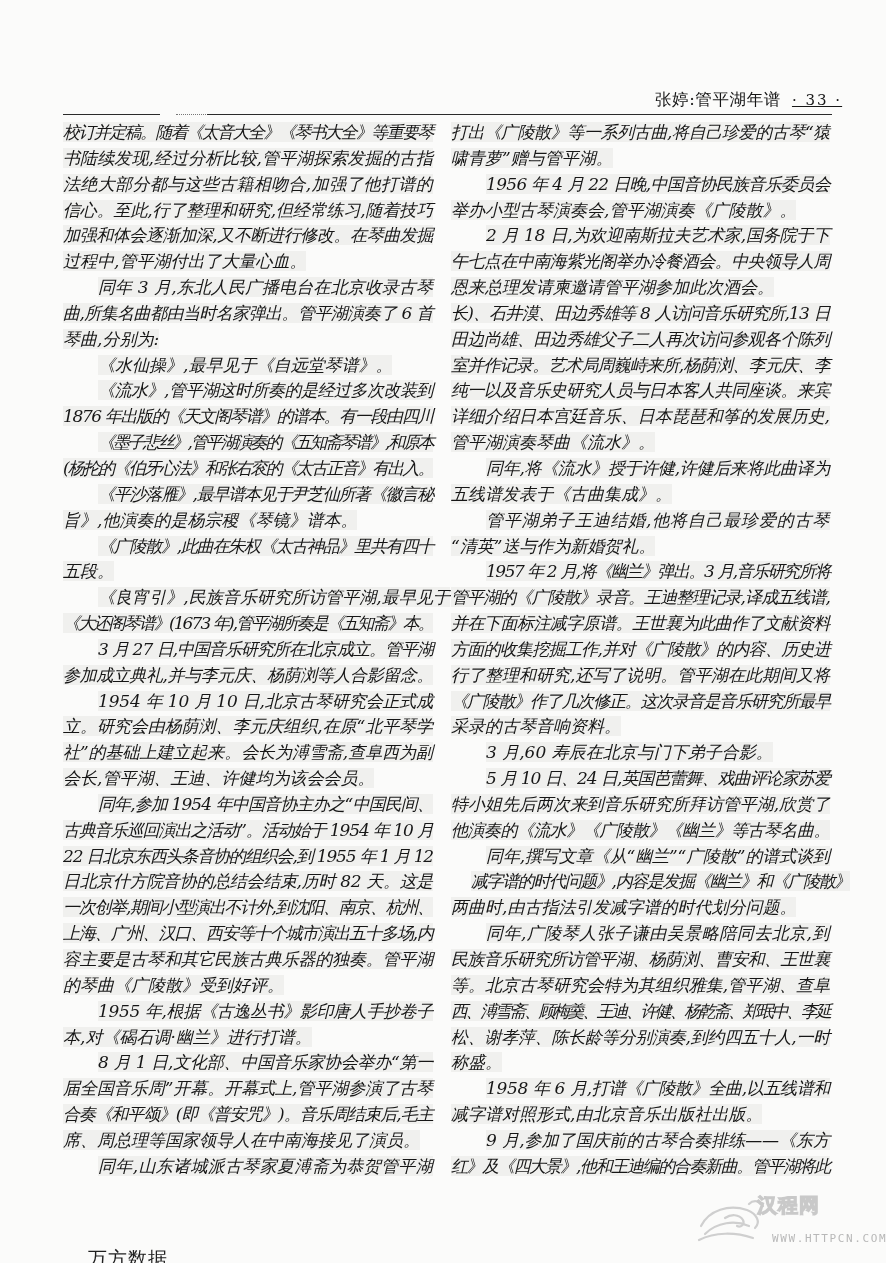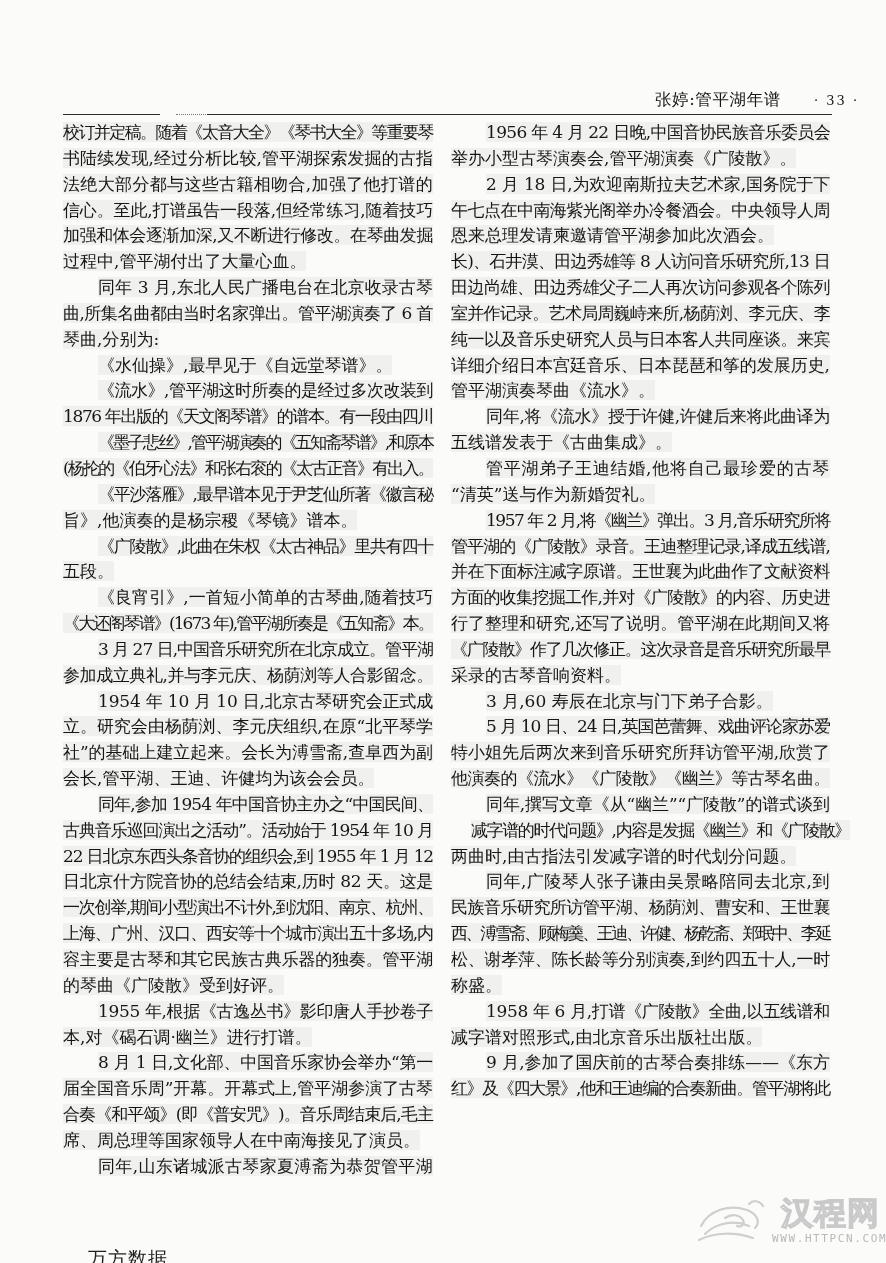--- a/index.html
+++ b/index.html
@@ -4,45 +4,45 @@
 <style>
   html, body { margin: 0; padding: 0; }
   body {
     width: 886px; height: 1263px; position: relative; overflow: hidden;
     background: #fbfbfa;
     font-family: "DejaVu Serif", "Liberation Serif", serif;
     color: #161616;
   }
   .running-header { position: absolute; top: 89px; left: 655px; height: 22px; white-space: nowrap; }
   .header-title { font-size: 16.5px; letter-spacing: 0.6px; }
-  .page-num { font-size: 13px; margin-left: 28px; letter-spacing: 2px; }
+  .page-num { font-size: 15px; margin-left: 6px; letter-spacing: 2px; text-decoration: underline; }
   .rule { position: absolute; top: 114px; height: 1px; background: #2b2b2b; }
   .rule.dotted { background: none; border-top: 1px dotted #777; height: 0; }
-  .col { position: absolute; top: 120px; }
+  .col { position: absolute; top: 120px; font-style: italic; }
   .col.left { left: 63px; width: 370px; }
   .col.right { left: 451px; width: 379px; }
   .para { margin: 0; }
   .line {
     height: 25.85px; line-height: 25.85px; font-size: 17px;
     white-space: nowrap; overflow: visible;
   }
   .line.indent { padding-left: 35px; }
   .line span { background: #f0f0ee; }
   .scan-mark {
     position: absolute; left: 75px; top: 470px; width: 3px; height: 6px;
     background: #555; border-radius: 0 0 2px 2px; transform: rotate(20deg);
   }
   .footer-source {
     position: absolute; left: 88px; top: 1246px; font-size: 19px;
     letter-spacing: 1px; color: #202020; white-space: nowrap;
   }
   .watermark { position: absolute; left: 695px; top: 1192px; width: 185px; height: 60px; }
   .wm-logo { position: absolute; left: 0; top: 4px; }
   .wm-name {
-    position: absolute; left: 86px; top: 0; font-size: 32px; font-weight: bold;
+    position: absolute; left: 62px; top: 0; font-size: 20px; font-weight: bold;
     color: rgba(255,255,255,0.2); -webkit-text-stroke: 1.2px #c9c9c9;
     letter-spacing: 1px; white-space: nowrap;
   }
   .wm-url {
     position: absolute; left: 77px; top: 40px; font-size: 11px; color: #b8b8b8;
     letter-spacing: 1.6px; font-family: "DejaVu Sans Mono", "Liberation Mono", monospace;
     white-space: nowrap;
   }
 </style>
 </head>
@@ -57,21 +57,21 @@
 <div class="rule dotted" style="left:176px;width:30px;"></div>
 <div class="rule" style="left:207px;width:625px;"></div>
 
 <div class="scan-mark"></div>
 
 <div class="col left">
     <div class="para">
       <div class="line"><span style="letter-spacing: -1.58333px;">校订并定稿。随着《太音大全》《琴书大全》等重要琴</span></div>
       <div class="line"><span style="letter-spacing: 0.0951087px;">书陆续发现,经过分析比较,管平湖探索发掘的古指</span></div>
       <div class="line"><span style="letter-spacing: 0.34517px;">法绝大部分都与这些古籍相吻合,加强了他打谱的</span></div>
-      <div class="line"><span style="letter-spacing: -0.134115px;">信心。至此,打谱虽告一段落,但经常练习,随着技巧</span></div>
+      <div class="line"><span style="letter-spacing: -0.134115px;">信心。至此,行了整理和研究,但经常练习,随着技巧</span></div>
       <div class="line"><span style="letter-spacing: -0.408967px;">加强和体会逐渐加深,又不断进行修改。在琴曲发掘</span></div>
       <div class="line last"><span>过程中,管平湖付出了大量心血。</span></div>
     </div>
     <div class="para">
       <div class="line indent"><span style="letter-spacing: 0.0894886px;">同年 3 月,东北人民广播电台在北京收录古琴</span></div>
       <div class="line"><span style="letter-spacing: -0.56125px;">曲,所集名曲都由当时名家弹出。管平湖演奏了 6 首</span></div>
       <div class="line last"><span>琴曲,分别为:</span></div>
     </div>
     <div class="para">
       <div class="line indent last"><span>《水仙操》,最早见于《自远堂琴谱》。</span></div>
@@ -86,21 +86,21 @@
     </div>
     <div class="para">
       <div class="line indent"><span style="letter-spacing: -1.24574px;">《平沙落雁》,最早谱本见于尹芝仙所著《徽言秘</span></div>
       <div class="line last"><span>旨》,他演奏的是杨宗稷《琴镜》谱本。</span></div>
     </div>
     <div class="para">
       <div class="line indent"><span style="letter-spacing: -1.24574px;">《广陵散》,此曲在朱权《太古神品》里共有四十</span></div>
       <div class="line last"><span>五段。</span></div>
     </div>
     <div class="para">
-      <div class="line indent"><span style="letter-spacing: 0.0565476px;">《良宵引》,一首短小简单的古琴曲,随着技巧</span></div>
+      <div class="line indent"><span style="letter-spacing: 0.0565476px;">《良宵引》,民族音乐研究所访管平湖,最早见于</span></div>
       <div class="line last"><span style="letter-spacing: -1.87392px;">《大还阁琴谱》(1673 年),管平湖所奏是《五知斋》本。</span></div>
     </div>
     <div class="para">
       <div class="line indent"><span style="letter-spacing: -1.00313px;">3 月 27 日,中国音乐研究所在北京成立。管平湖</span></div>
       <div class="line last"><span style="letter-spacing: -0.408967px;">参加成立典礼,并与李元庆、杨荫浏等人合影留念。</span></div>
     </div>
     <div class="para">
       <div class="line indent"><span style="letter-spacing: -0.183449px;">1954 年 10 月 10 日,北京古琴研究会正式成</span></div>
       <div class="line"><span style="letter-spacing: -0.0482337px;">立。研究会由杨荫浏、李元庆组织,在原“北平琴学</span></div>
       <div class="line"><span style="letter-spacing: -0.0482337px;">社”的基础上建立起来。会长为溥雪斋,查阜西为副</span></div>
@@ -125,20 +125,24 @@
       <div class="line"><span style="letter-spacing: -0.0482337px;">届全国音乐周”开幕。开幕式上,管平湖参演了古琴</span></div>
       <div class="line"><span style="letter-spacing: -0.906875px;">合奏《和平颂》(即《普安咒》)。音乐周结束后,毛主</span></div>
       <div class="line last"><span>席、周总理等国家领导人在中南海接见了演员。</span></div>
     </div>
     <div class="para">
       <div class="line indent"><span style="letter-spacing: 0.329688px;">同年,山东诸城派古琴家夏溥斋为恭贺管平湖</span></div>
     </div>
   </div>
 <div class="col right">
     <div class="para">
+      <div class="line"><span style="letter-spacing: -0.379557px;">打出《广陵散》等一系列古曲,将自己珍爱的古琴“猿</span></div>
+      <div class="line last"><span>啸青萝”赠与管平湖。</span></div>
+    </div>
+    <div class="para">
       <div class="line indent"><span style="letter-spacing: -0.683594px;">1956 年 4 月 22 日晚,中国音协民族音乐委员会</span></div>
       <div class="line last"><span>举办小型古琴演奏会,管平湖演奏《广陵散》。</span></div>
     </div>
     <div class="para">
       <div class="line indent"><span style="letter-spacing: -0.17875px;">2 月 18 日,为欢迎南斯拉夫艺术家,国务院于下</span></div>
       <div class="line"><span style="letter-spacing: -0.521739px;">午七点在中南海紫光阁举办冷餐酒会。中央领导人周</span></div>
       <div class="line last"><span>恩来总理发请柬邀请管平湖参加此次酒会。</span></div>
     </div>
     <div class="para">
       <div class="line"><span style="letter-spacing: -0.775112px;">长)、石井漠、田边秀雄等 8 人访问音乐研究所,13 日</span></div>
@@ -174,20 +178,21 @@
       <div class="line last"><span style="letter-spacing: -0.521739px;">他演奏的《流水》《广陵散》《幽兰》等古琴名曲。</span></div>
     </div>
     <div class="para">
       <div class="line indent"><span style="letter-spacing: -0.0944293px;">同年,撰写文章《从“幽兰”“广陵散”的谱式谈到</span></div>
       <div class="line"><span style="letter-spacing: -1.37625px; margin-left: 20px;">减字谱的时代问题》,内容是发掘《幽兰》和《广陵散》</span></div>
       <div class="line last"><span>两曲时,由古指法引发减字谱的时代划分问题。</span></div>
     </div>
     <div class="para">
       <div class="line indent"><span style="letter-spacing: 0.485119px;">同年,广陵琴人张子谦由吴景略陪同去北京,到</span></div>
       <div class="line"><span style="letter-spacing: -0.521739px;">民族音乐研究所访管平湖、杨荫浏、曹安和、王世襄</span></div>
+      <div class="line"><span style="letter-spacing: -0.017663px;">等。北京古琴研究会特为其组织雅集,管平湖、查阜</span></div>
       <div class="line"><span style="letter-spacing: -2.42308px;">西、溥雪斋、顾梅羹、王迪、许健、杨乾斋、郑珉中、李延</span></div>
       <div class="line"><span style="letter-spacing: -0.242188px;">松、谢孝萍、陈长龄等分别演奏,到约四五十人,一时</span></div>
       <div class="line last"><span>称盛。</span></div>
     </div>
     <div class="para">
       <div class="line indent"><span style="letter-spacing: -0.350361px;">1958 年 6 月,打谱《广陵散》全曲,以五线谱和</span></div>
       <div class="line last"><span>减字谱对照形式,由北京音乐出版社出版。</span></div>
     </div>
     <div class="para">
       <div class="line indent"><span style="letter-spacing: -0.0284091px;">9 月,参加了国庆前的古琴合奏排练——《东方</span></div>

